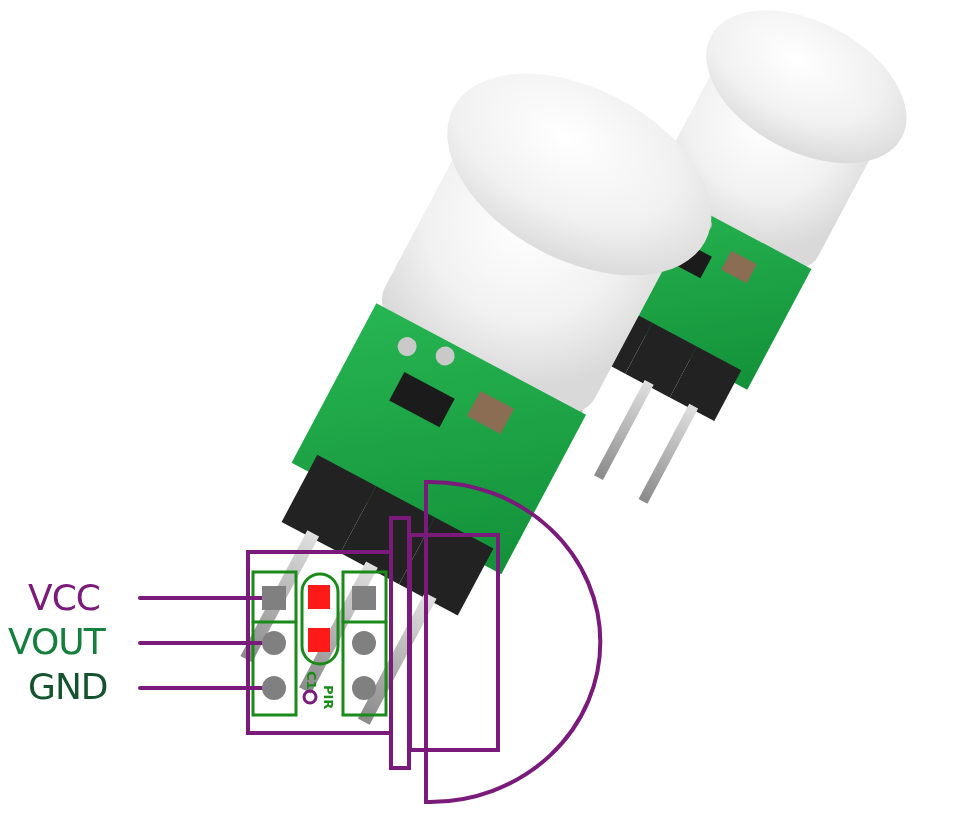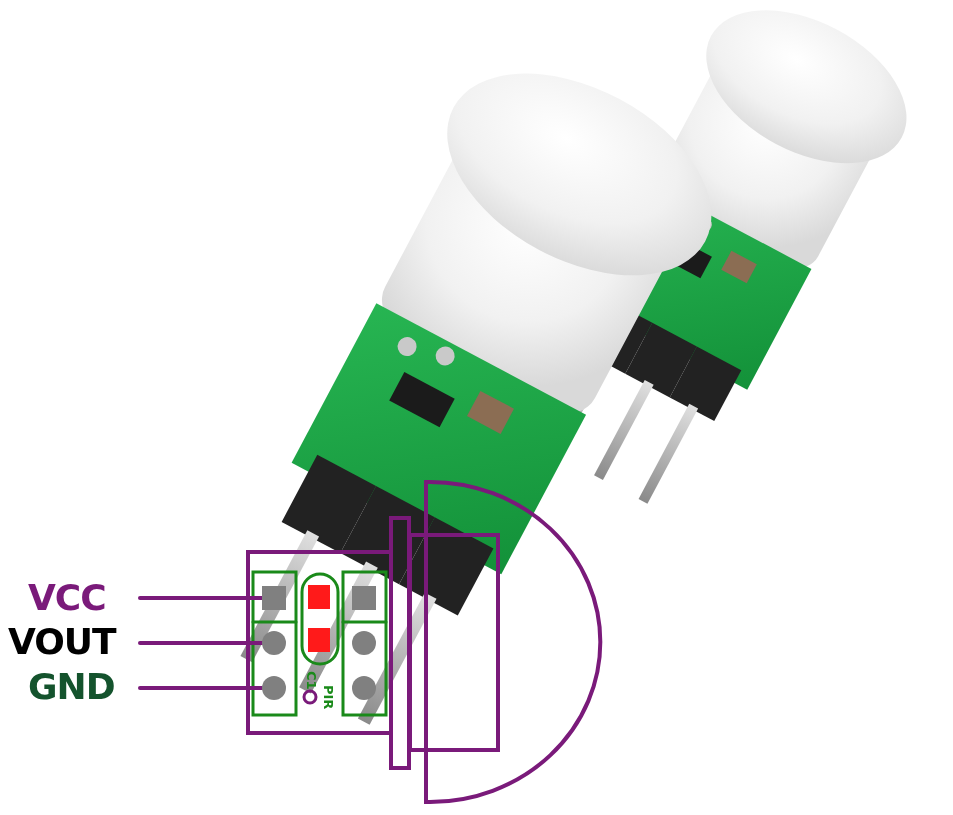--- a/index.html
+++ b/index.html
@@ -1,19 +1,19 @@
 <!DOCTYPE html>
 <html><head>
 <meta charset="utf-8">
 <style>
   html, body { margin: 0; padding: 0; background: #ffffff; }
   body { width: 953px; height: 815px; position: relative; overflow: hidden; font-family: "DejaVu Sans", sans-serif; }
   .stage { position: absolute; left: 0; top: 0; width: 953px; height: 815px; }
   .pin-label {
-    position: absolute; font-family: "DejaVu Sans", sans-serif; font-weight: bold;
+    position: absolute; font-family: "DejaVu Sans", sans-serif; font-weight: normal;
     font-size: 36px; letter-spacing: -1px; line-height: 1;
   }
   svg { position: absolute; left: 0; top: 0; }
 </style>
 </head>
 <body>
 
 <div class="stage">
 
   <svg width="953" height="815" viewBox="0 0 953 815">
@@ -103,15 +103,15 @@
       <circle cx="364" cy="688" r="12" fill="#808080"></circle>
       <rect x="308" y="585" width="22" height="24" fill="#ff1a1a"></rect>
       <rect x="308" y="628" width="22" height="24" fill="#ff1a1a"></rect>
     </g>
 
     <text x="0" y="0" transform="translate(307,671) rotate(90)" font-family="DejaVu Sans, sans-serif" font-weight="bold" font-size="13" fill="#1a8a1a">C1</text>
     <text x="0" y="0" transform="translate(324,685) rotate(90)" font-family="DejaVu Sans, sans-serif" font-weight="bold" font-size="13" fill="#1a8a1a">PIR</text>
   </svg>
 
   <div class="pin-label" style="left:28px; top:580px; color:#7a1a7a;">VCC</div>
-  <div class="pin-label" style="left:8px; top:624px; color:#000000;">VOUT</div>
+  <div class="pin-label" style="left:8px; top:624px; color:#15803d;">VOUT</div>
   <div class="pin-label" style="left:28px; top:669px; color:#14532d;">GND</div>
 </div>
 
 </body></html>

